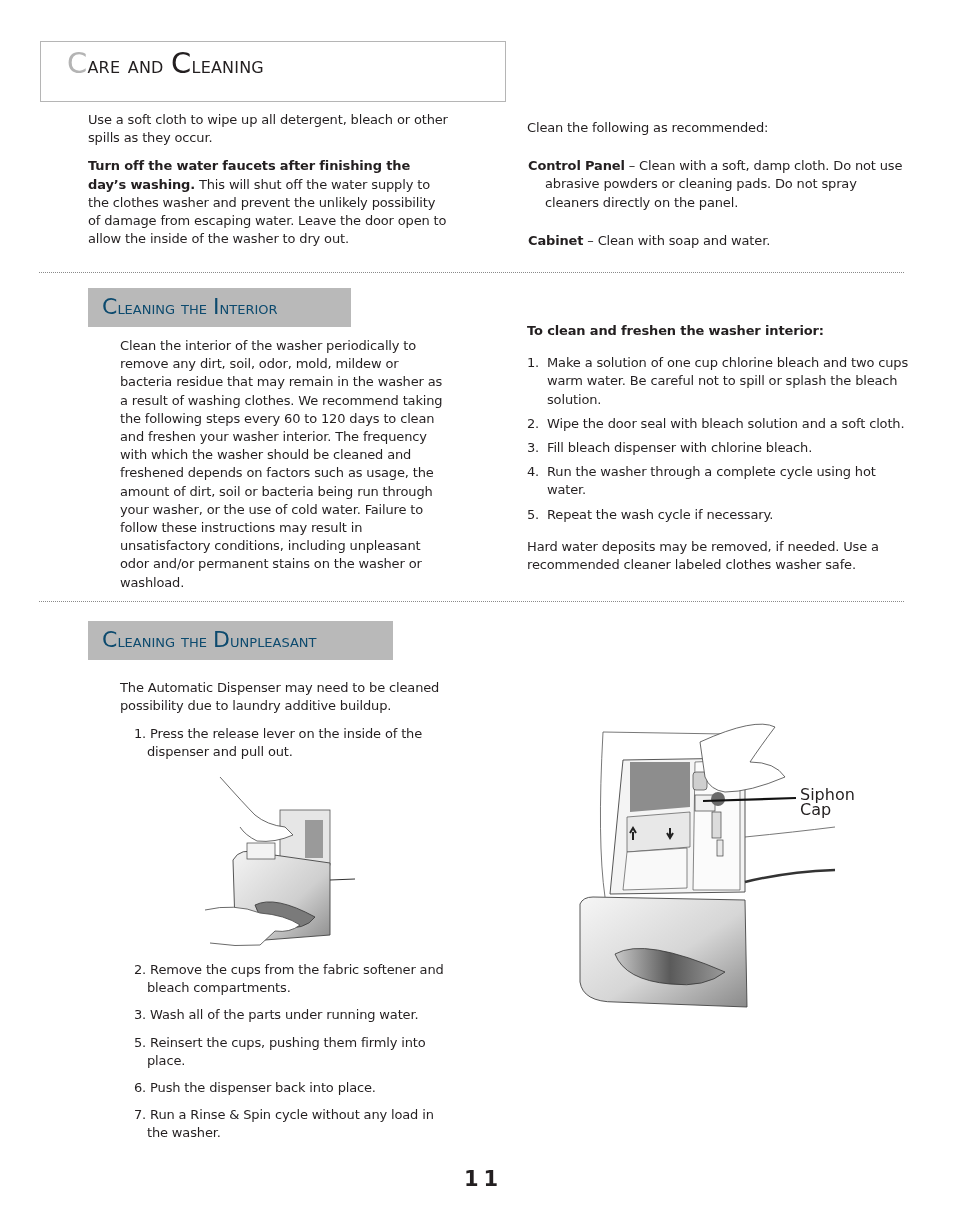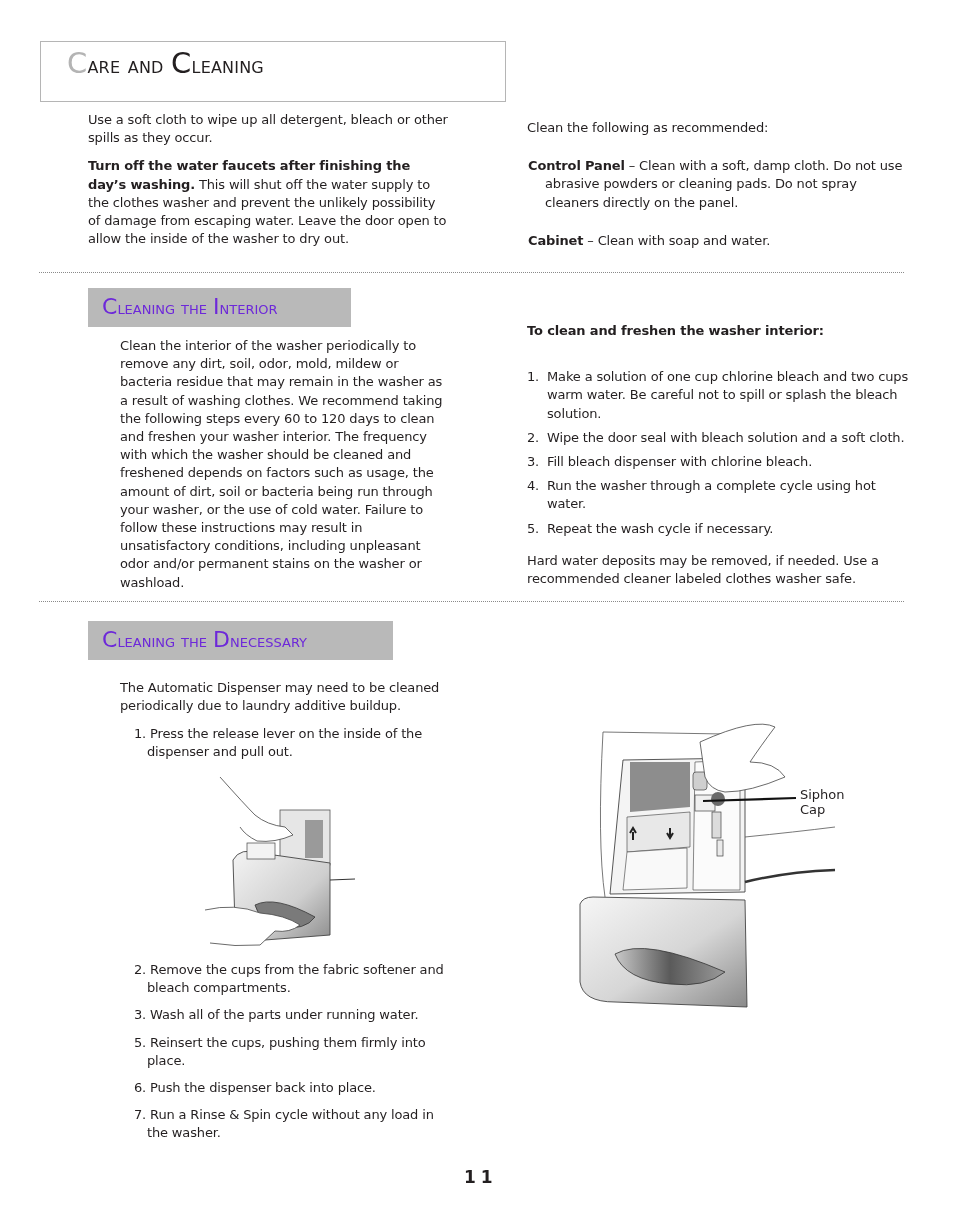--- a/index.html
+++ b/index.html
@@ -8,31 +8,31 @@
   .abs { position: absolute; }
   .txt { font-size: 13px; line-height: 18.2px; letter-spacing: -0.15px; }
   .title-box { left: 40px; top: 41px; width: 466px; height: 61px;
                border: 1px solid #b5b5b5; box-sizing: border-box; }
   .title { left: 67px; top: 46px; font-size: 23px; letter-spacing: 0.2px;
            font-variant: small-caps; color: #231f20; white-space: nowrap; }
   .title .cap { color: #b4b4b4; font-size: 29px; }
   .title .cap2 { font-size: 29px; }
   .sect { background: #b9b9b9; height: 39px; box-sizing: border-box; }
   .sect-title { font-variant: small-caps; font-size: 19px; padding: 6px 0 0 14px;
-                white-space: nowrap; color: #6d28d9; }
+                white-space: nowrap; color: #0c4a6e; }
   .sect-title .big { font-size: 22px; }
   .dotted { left: 39px; width: 865px; height: 0; border-top: 1px dotted #8a8a8a; }
   .para { margin: 0 0 10px 0; }
   b { font-weight: bold; }
   .hang { padding-left: 17px; text-indent: -17px; margin-top: 20px; }
   .num-list .item { display: flex; margin-bottom: 6px; }
   .num-list .n { width: 20px; flex: none; }
   .steps .step { padding-left: 13px; text-indent: -13px; margin-bottom: 9px; }
-  .pagenum { left: 464px; top: 1167px; font-size: 17px; font-weight: bold; letter-spacing: 5px; }
-  .label { font-size: 13px; line-height: 15px; }
+  .pagenum { left: 464px; top: 1167px; font-size: 21px; font-weight: bold; letter-spacing: 5px; }
+  .label { font-size: 16px; line-height: 15px; }
   svg { display: block; }
 </style>
 </head>
 <body>
 
 <div class="abs title-box"></div>
 <div class="abs title"><span class="cap">C</span><span>are and </span><span class="cap2">C</span><span>leaning</span></div>
 
 <div class="abs txt" style="left:88px; top:111px; width:360px;">
   <p class="para">Use a soft cloth to wipe up all detergent, bleach or other spills as they occur.</p>
@@ -47,21 +47,21 @@
 
 <div class="abs dotted" style="top:272px;"></div>
 
 <div class="abs sect" style="left:88px; top:288px; width:263px;">
   <div class="sect-title"><span class="big">C</span><span>leaning the </span><span class="big">I</span><span>nterior</span></div>
 </div>
 
 <div class="abs txt" style="left:120px; top:337px; width:332px;">Clean the interior of the washer periodically to remove any dirt, soil, odor, mold, mildew or bacteria residue that may remain in the washer as a result of washing clothes.  We recommend taking the following steps every 60 to 120 days to clean and freshen your washer interior.  The frequency with which the washer should be cleaned and freshened depends on factors such as usage, the amount of dirt, soil or bacteria being run through your washer, or the use of cold water. Failure to follow these instructions may result in unsatisfactory conditions, including unpleasant odor and/or permanent stains on the washer or washload.</div>
 
 <div class="abs txt" style="left:527px; top:322px; width:385px;">
-  <div style="font-weight:bold; margin-bottom:28px;">To clean and freshen the washer interior:</div>
+  <div style="font-weight:bold; margin-bottom:14px;">To clean and freshen the washer interior:</div>
   <div class="num-list">
     <div class="item">
         <span class="n">1.</span>
         <span>Make a solution of one cup chlorine bleach and two cups warm water.  Be careful not to spill or splash the bleach solution.</span>
       </div>
     <div class="item">
         <span class="n">2.</span>
         <span>Wipe the door seal with bleach solution and a soft cloth.</span>
       </div>
     <div class="item">
@@ -76,24 +76,24 @@
         <span class="n">5.</span>
         <span>Repeat the wash cycle if necessary.</span>
       </div>
   </div>
   <div style="margin-top:14px;">Hard water deposits may be removed, if needed. Use a recommended cleaner labeled clothes washer safe.</div>
 </div>
 
 <div class="abs dotted" style="top:601px;"></div>
 
 <div class="abs sect" style="left:88px; top:621px; width:305px;">
-  <div class="sect-title"><span class="big">C</span><span>leaning the </span><span class="big">D</span><span>necessary</span></div>
+  <div class="sect-title"><span class="big">C</span><span>leaning the </span><span class="big">D</span><span>unpleasant</span></div>
 </div>
 
-<div class="abs txt" style="left:120px; top:679px; width:320px;">The Automatic Dispenser may need to be cleaned periodically due to laundry additive buildup.</div>
+<div class="abs txt" style="left:120px; top:679px; width:320px;">The Automatic Dispenser may need to be cleaned possibility due to laundry additive buildup.</div>
 
 <div class="abs txt steps" style="left:134px; top:725px; width:300px;">
   <div class="step">1. Press the release lever on the inside of the dispenser and pull out.</div>
 </div>
 
 <div class="abs" style="left:205px; top:775px; width:150px; height:175px;">
   <svg width="150" height="175" viewBox="0 0 150 175">
     <defs>
       <linearGradient id="g1" x1="0" y1="0" x2="1" y2="1">
         <stop offset="0" stop-color="#f4f4f4"></stop>

